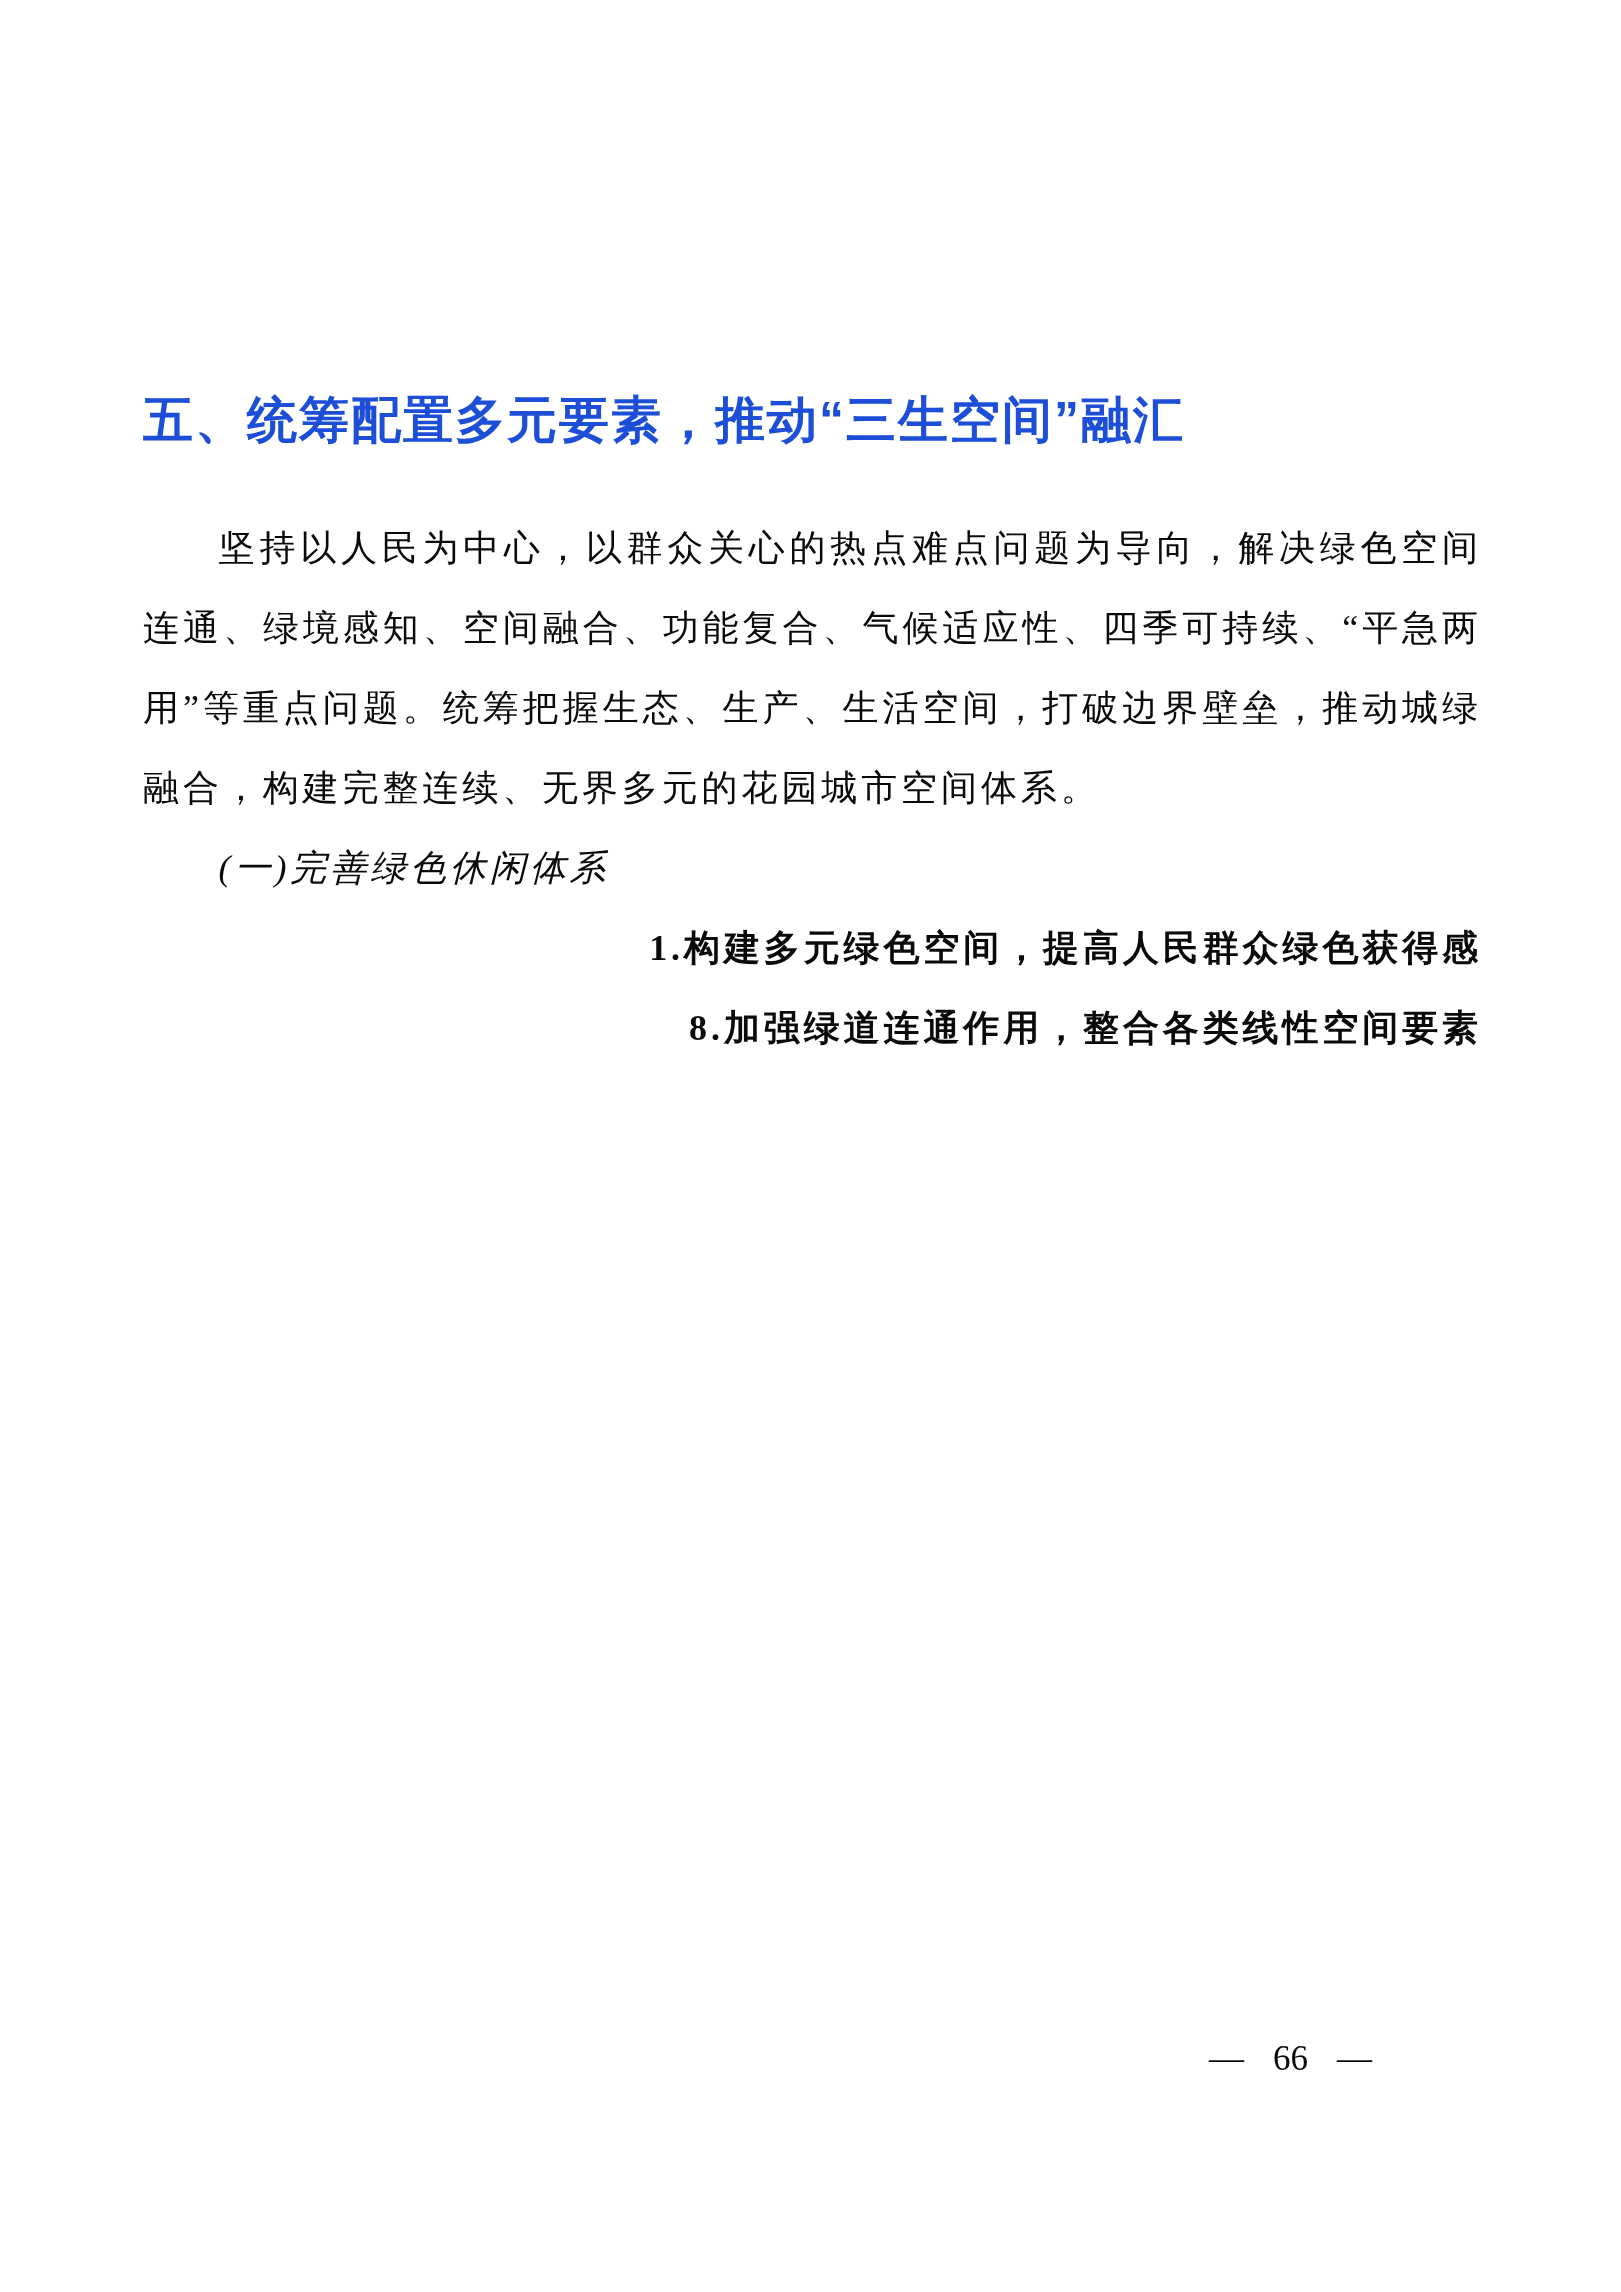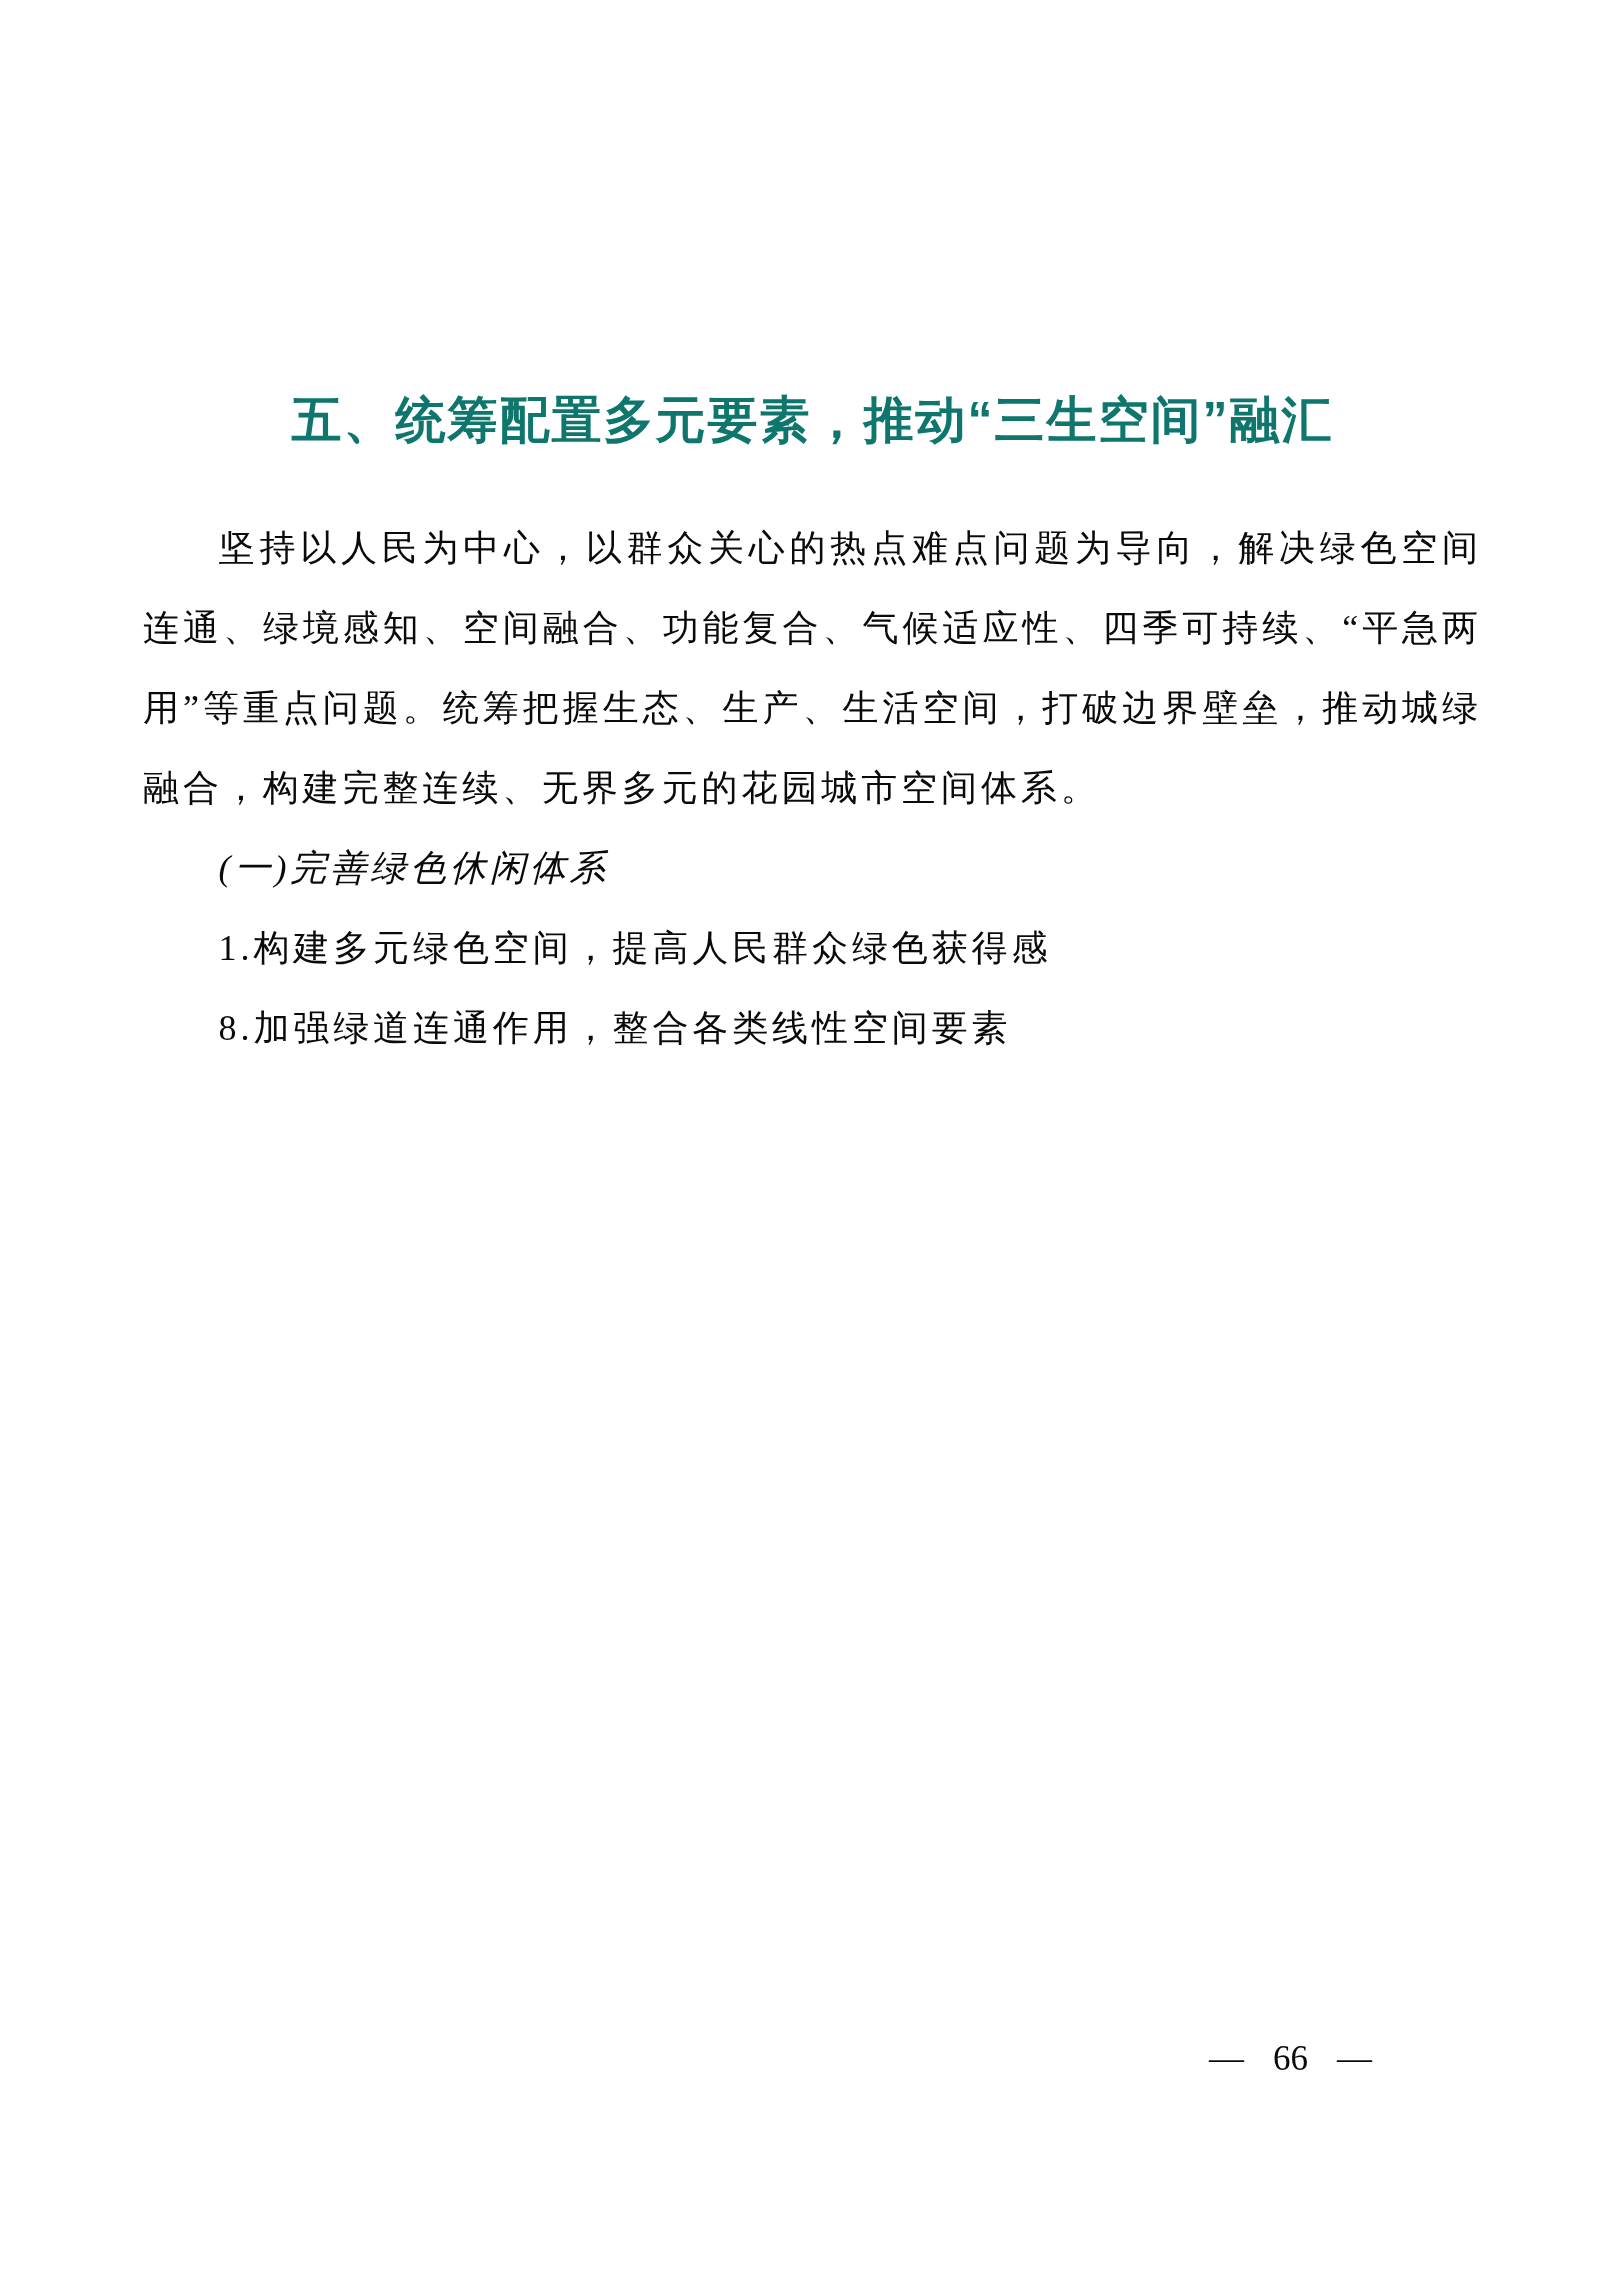--- a/index.html
+++ b/index.html
@@ -21,44 +21,44 @@
     top: 390px;
     left: 143px;
     width: 1339px;
   }
   .doc-title {
     font-family: "Liberation Sans", "DejaVu Sans", sans-serif;
     font-weight: bold;
     font-size: 50px;
     line-height: 61px;
     letter-spacing: 2px;
-    text-align: center;
+    text-align: left;
     margin: 0 0 57px 0;
-    color: #0f766e;
+    color: #1d4ed8;
   }
   .body-para,
   .sec-heading,
   .sub-heading {
     font-family: "Liberation Serif", "DejaVu Serif", serif;
     font-size: 36px;
     line-height: 80px;
     letter-spacing: 3.9px;
     margin: 0;
     text-align: justify;
     text-indent: 2.1em;
     font-weight: normal;
     color: #0a0a0a;
   }
   .sec-heading {
     text-align: left;
     font-style: italic;
   }
   .sub-heading {
-    font-weight: normal;
-    text-align: left;
+    font-weight: bold;
+    text-align: right;
   }
   .page-footer {
     position: absolute;
     top: 2037px;
     right: 249px;
     display: flex;
     align-items: center;
     gap: 29px;
     font-family: "Liberation Serif", "DejaVu Serif", serif;
     font-size: 35px;

